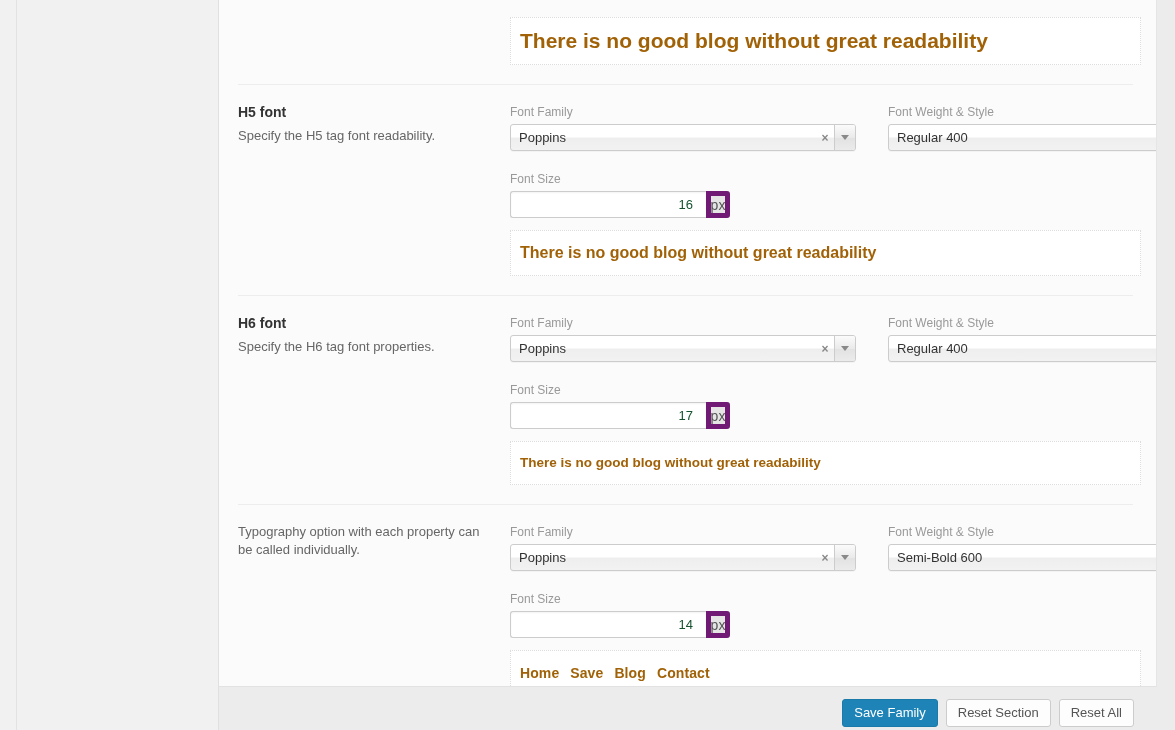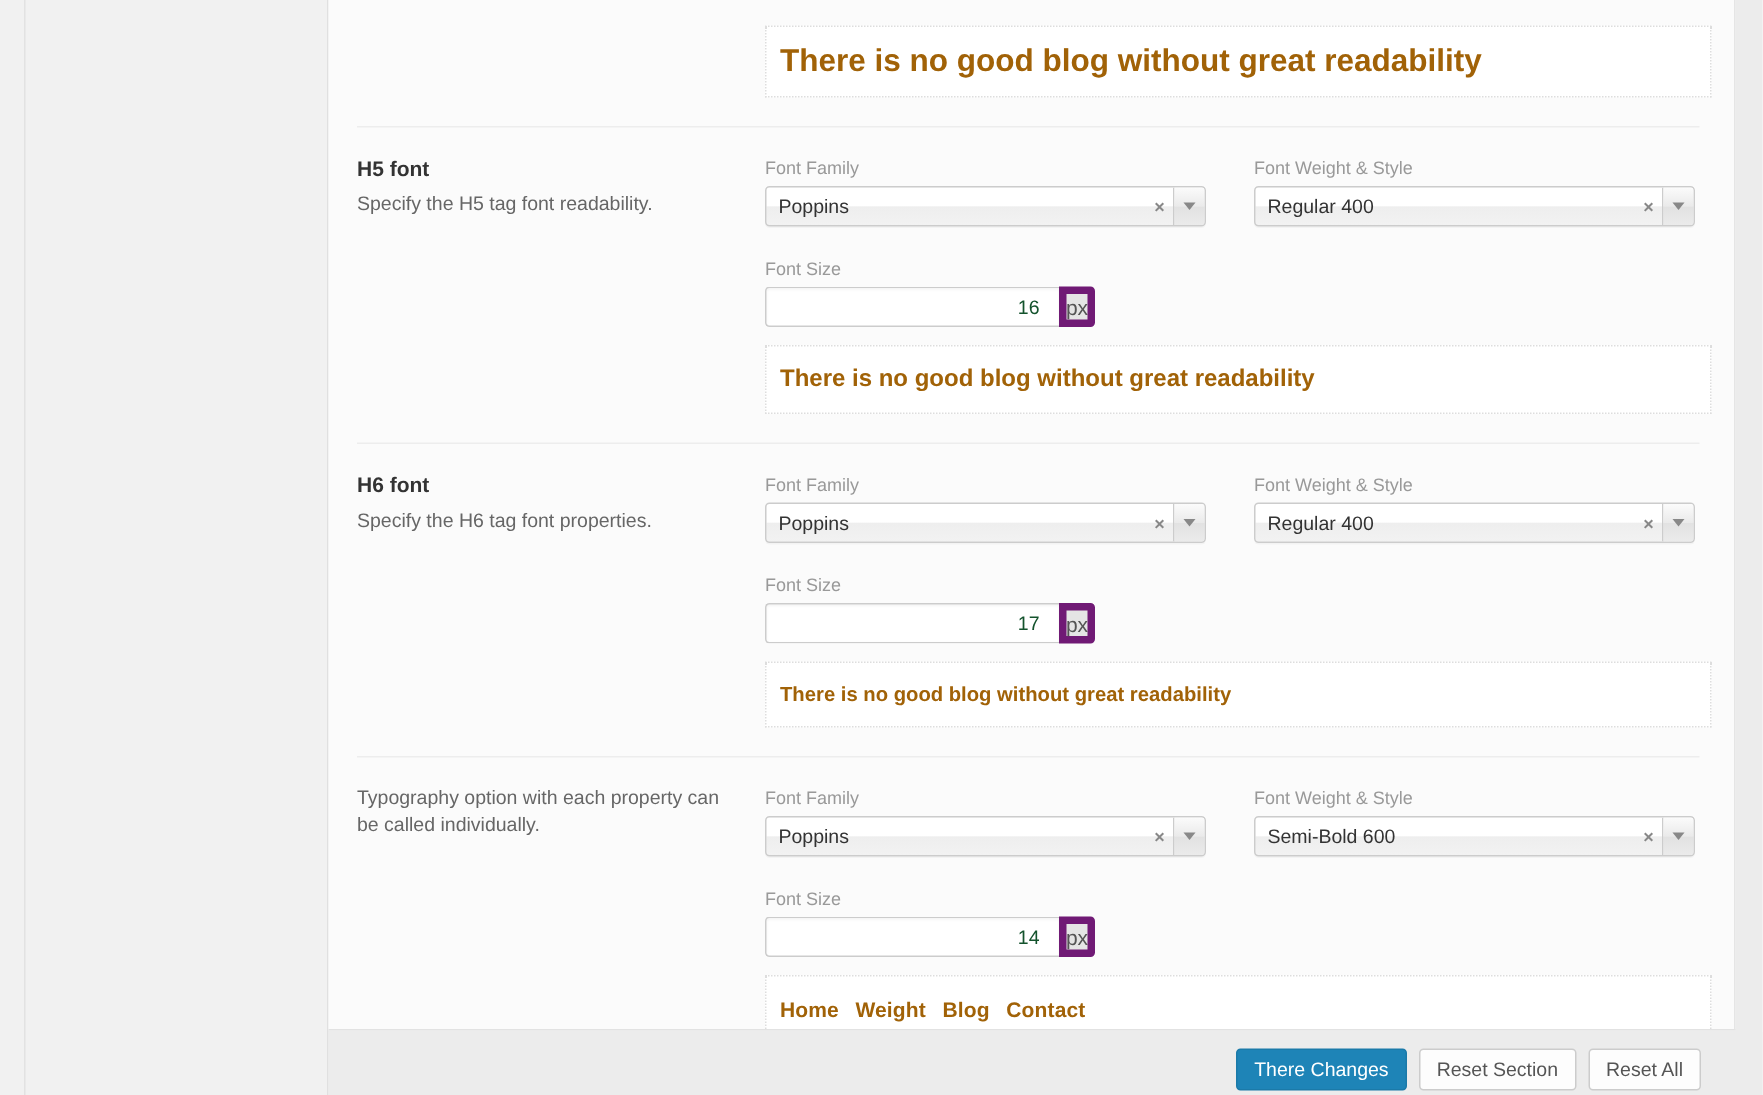--- a/index.html
+++ b/index.html
@@ -118,21 +118,21 @@
     line-height: 14px;
     margin-bottom: 5px;
     font-weight: normal;
   }
 
   .select2 {
     position: relative;
     display: flex;
     align-items: stretch;
     height: 27px;
-    width: 294px;
+    width: 346px;
     box-sizing: border-box;
     border: 1px solid #ccc;
     border-radius: 3px;
     background: linear-gradient(to bottom, #fff 0%, #fff 48%, #eeeeee 52%, #f2f2f2 100%);
     box-shadow: 0 1px 0 rgba(0,0,0,0.03);
   }
   .select2 .s2-text {
     flex: 1 1 auto;
     display: flex;
     align-items: center;
@@ -409,31 +409,31 @@
                   </div>
                 </div>
               </div>
               <div class="size-block">
                 <span class="ctrl-label">Font Size</span>
                 <div class="size-input-wrap">
                   <input class="size-input" type="text" value="14" style="">
                   <span class="size-unit">px</span>
                 </div>
               </div>
-              <div class="preview nav-prev" id="nav-preview"><span>Home</span><span>Weight</span><span>Blog</span><span>Contact</span></div>
+              <div class="preview nav-prev" id="nav-preview"><span>Home</span><span>Save</span><span>Blog</span><span>Contact</span></div>
               <div style="height:19px"></div>
             </div>
           </div>
         </div>
 
       </div>
     </div>
 
     <div id="footer">
       <div id="footer-inner">
-        <button class="btn btn-primary">There Changes</button>
+        <button class="btn btn-primary">Save Family</button>
         <button class="btn btn-secondary">Reset Section</button>
         <button class="btn btn-secondary">Reset All</button>
       </div>
     </div>
 
   </div>
 </div>
 
 </body></html>

